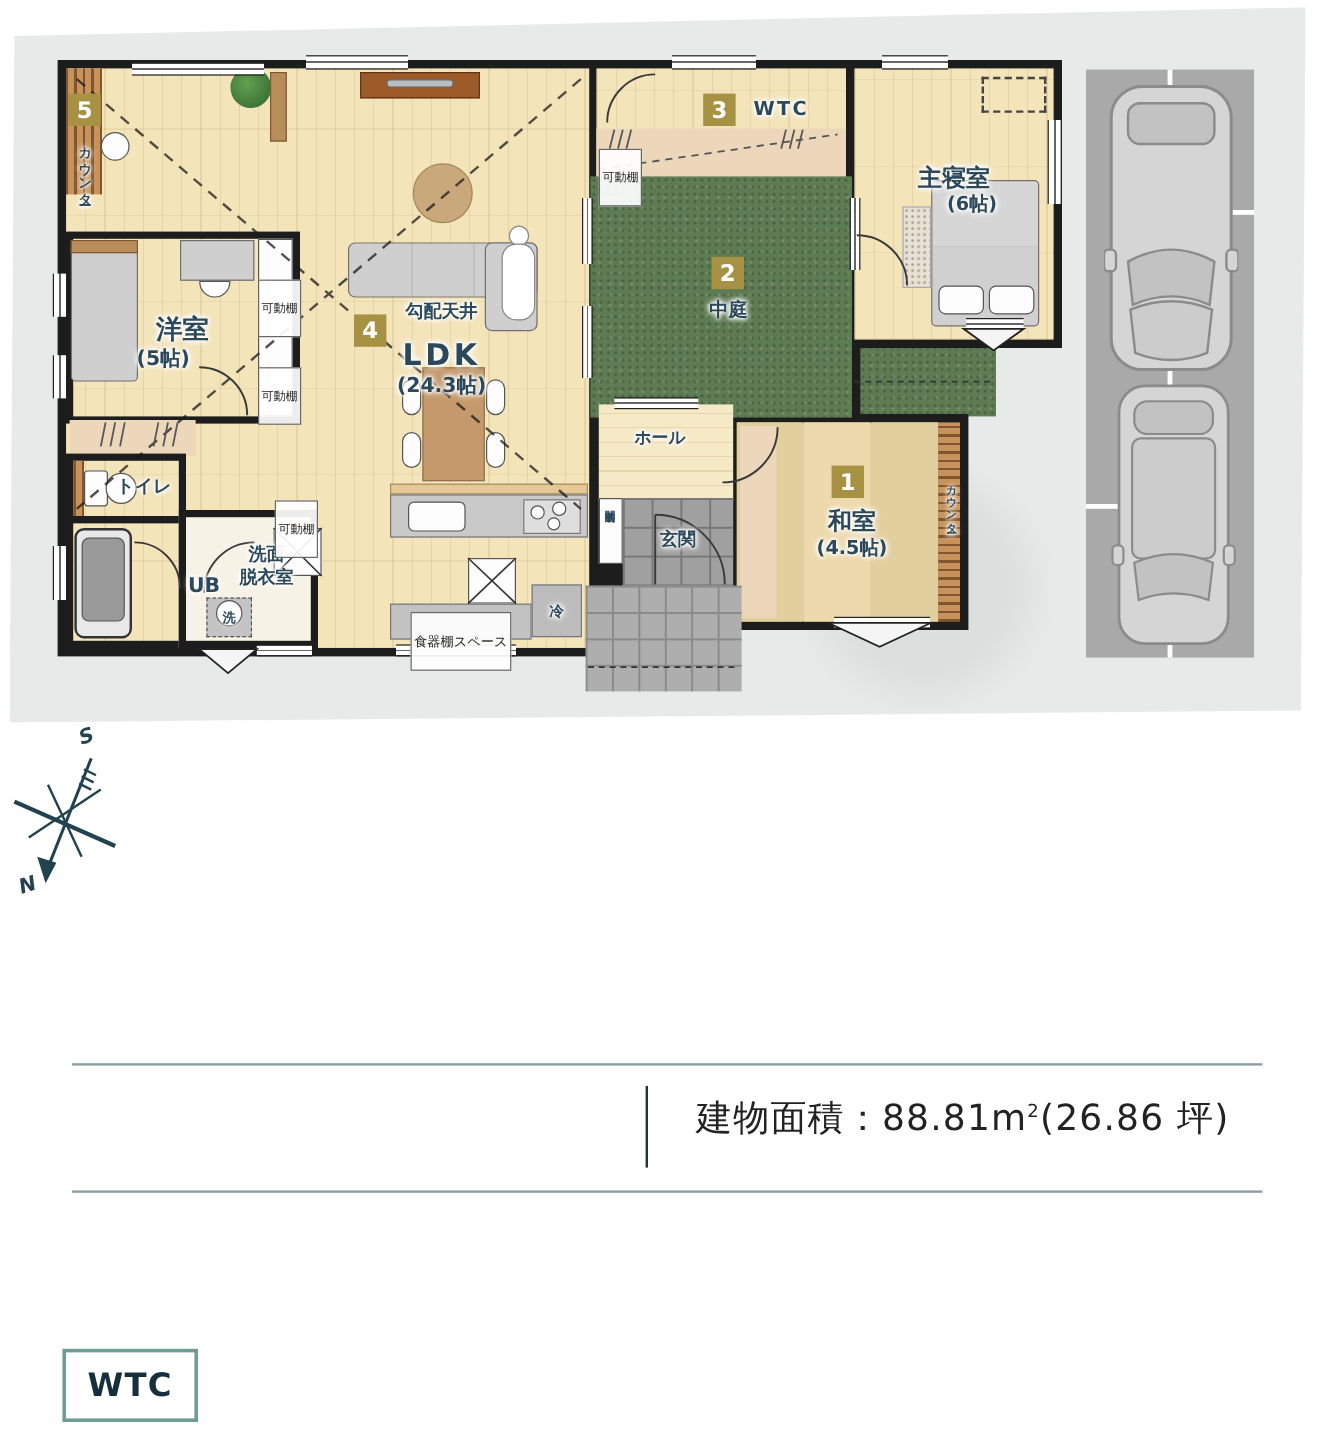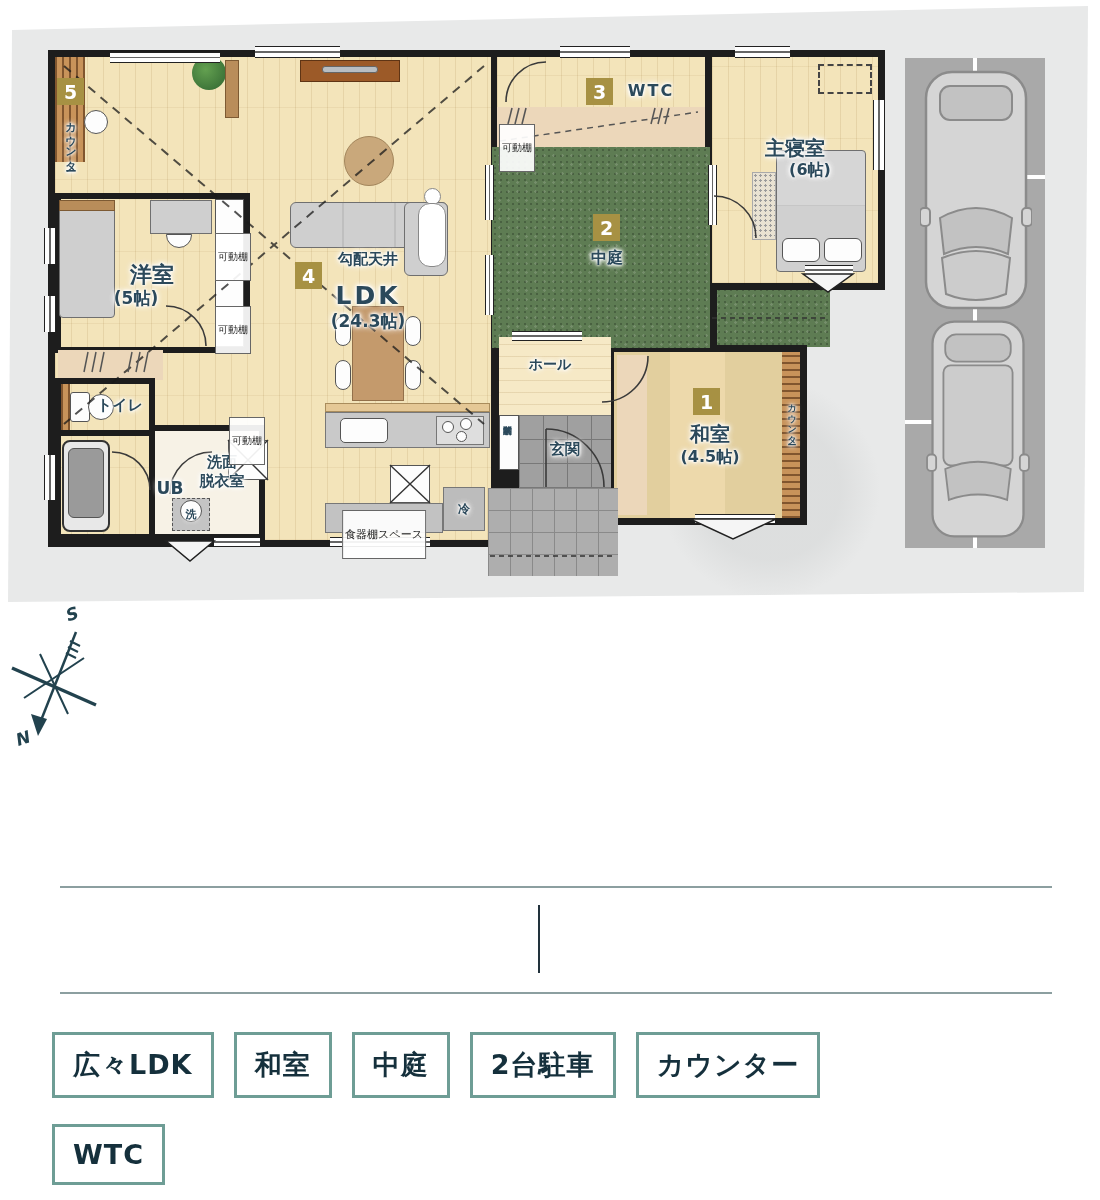--- a/index.html
+++ b/index.html
@@ -307,27 +307,21 @@
   <div class="r lbl" style="left:710px;top:421px;font-size:20px;">和室</div>
   <div class="r lbl" style="left:710px;top:447px;font-size:16px;">(4.5帖)</div>
   <div class="r lbl vtext" style="left:785px;top:398px;font-size:9px;font-weight:600;">カウンター</div>
 
   <div class="r compassL" style="left:66px;top:604px;transform:rotate(-18deg);">S</div>
   <div class="r compassL" style="left:16px;top:728px;transform:rotate(-18deg);">N</div>
 
   <div class="r hr" style="left:60px;top:886px;width:992px;"></div>
 
   <div class="r vdiv"></div>
+  <div class="r area-line" style="left:580px;"><span>建物面積：</span><span>88.81m</span><sup>2</sup><span>(26.86 坪)</span></div>
 
   <div class="r hr" style="left:60px;top:992px;width:992px;"></div>
 
-  <div class="r tagrow" style="top:1032px;">
-    <span class="tag">広々LDK</span>
-    <span class="tag">和室</span>
-    <span class="tag">中庭</span>
-    <span class="tag">2台駐車</span>
-    <span class="tag">カウンター</span>
-  </div>
   <div class="r tagrow" style="top:1124px;">
     <span class="tag">WTC</span>
   </div>
 
 </div>
 
 </body></html>

